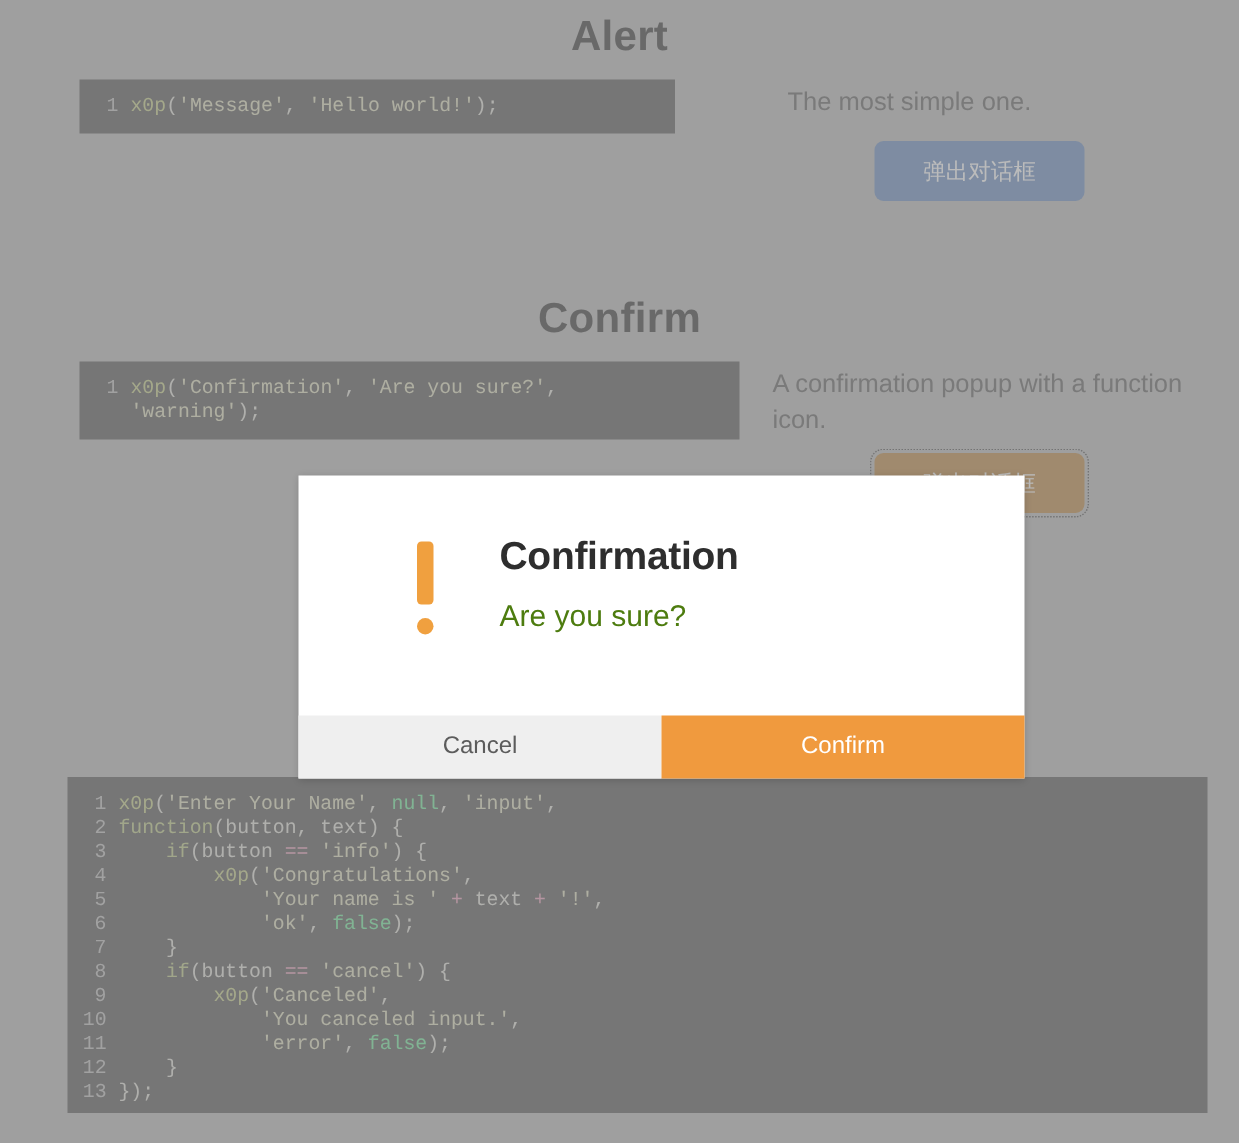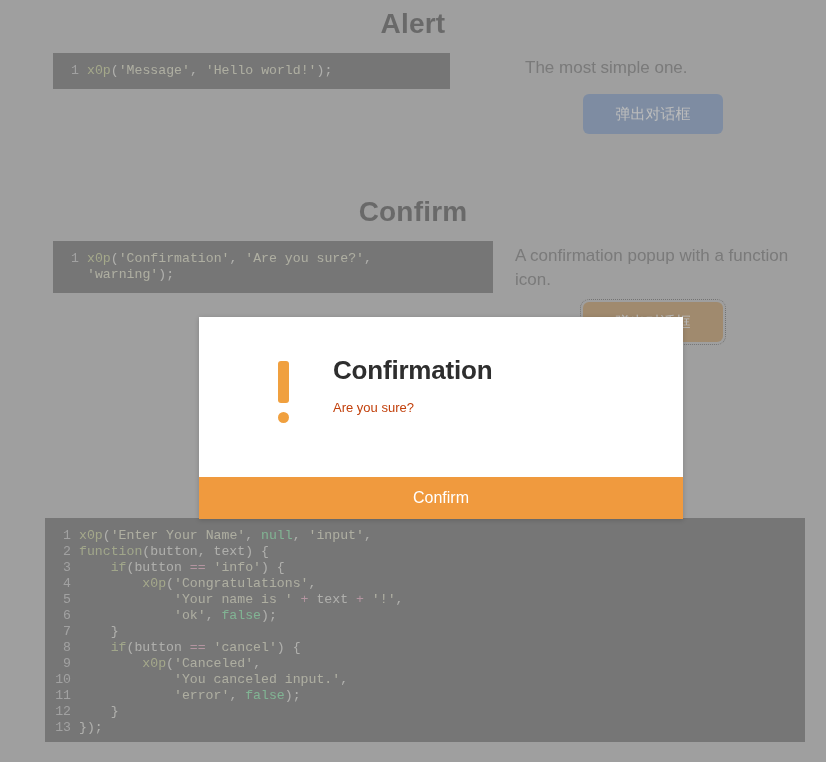--- a/index.html
+++ b/index.html
@@ -133,22 +133,22 @@
     padding-left: 26px;
   }
   .modal-title {
     font-size: 26px;
     font-weight: bold;
     color: #2e2e2e;
     margin: 0 0 14px 0;
     letter-spacing: -0.2px;
   }
   .modal-message {
-    font-size: 13px;
-    color: #c2410c;
+    font-size: 20px;
+    color: #4d7c0f;
     margin: 0;
   }
   .modal-footer {
     display: flex;
     height: 42px;
   }
   .modal-btn {
     flex: 1 1 0;
     border: none;
     font-size: 16px;
@@ -192,15 +192,16 @@
     <div class="modal-icon">
       <div class="bang-bar"></div>
       <div class="bang-dot"></div>
     </div>
     <div class="modal-text">
       <p class="modal-title">Confirmation</p>
       <p class="modal-message">Are you sure?</p>
     </div>
   </div>
   <div class="modal-footer">
+    <button class="modal-btn cancel" style="background: rgb(239, 239, 239);">Cancel</button>
     <button class="modal-btn confirm" style="background: rgb(240, 154, 62);">Confirm</button>
   </div>
 </div>
 
 </body></html>

